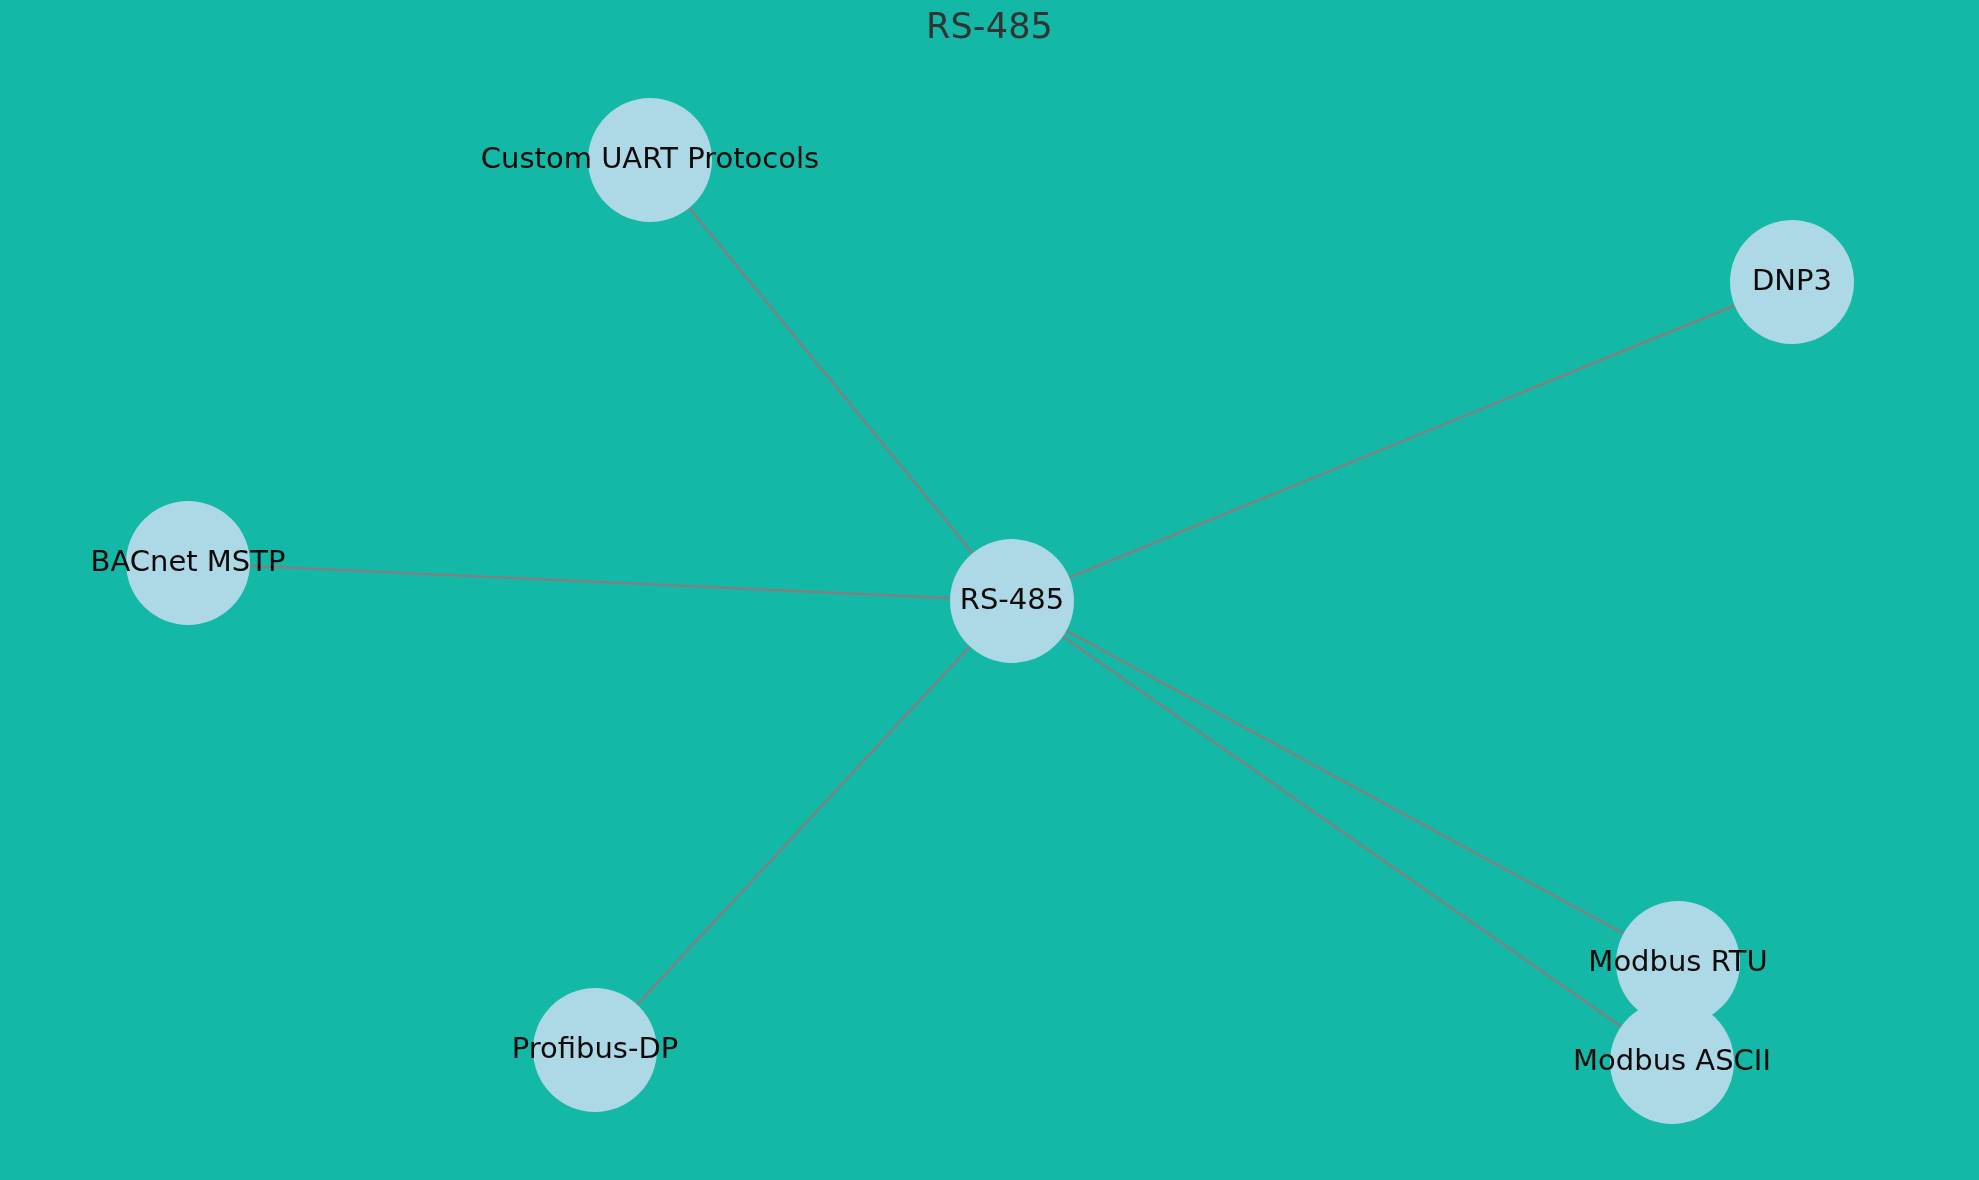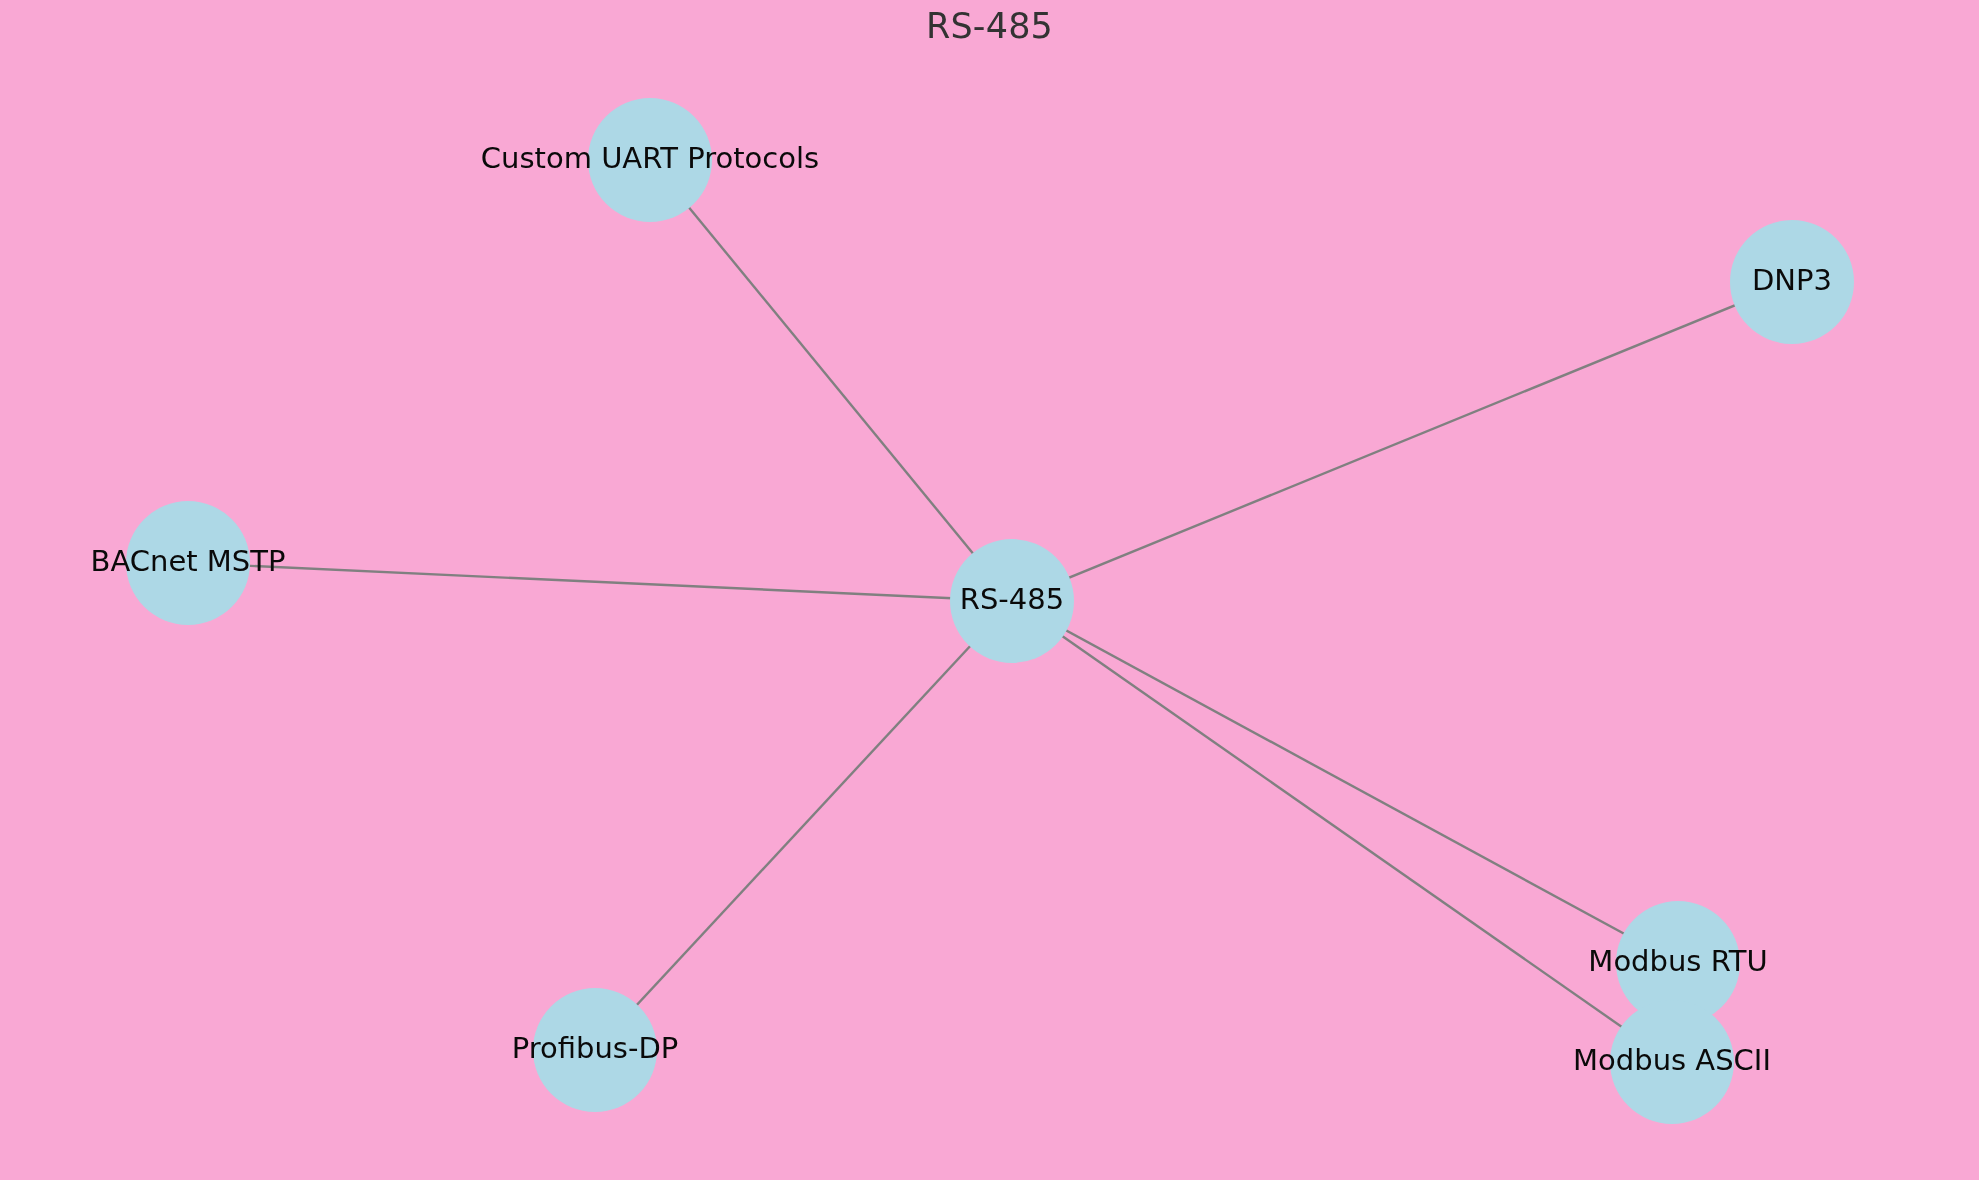--- a/index.html
+++ b/index.html
@@ -12,21 +12,21 @@
     width: 1979px;
     height: 1180px;
     font-family: "DejaVu Sans", "Liberation Sans", sans-serif;
     overflow: hidden;
     position: relative;
   }
   #graph-root {
     position: relative;
     width: 1979px;
     height: 1180px;
-    background: #f9a8d4;
+    background: #14b8a6;
   }
   #graph-title {
     position: absolute;
     left: 0;
     top: 6px;
     width: 1979px;
     text-align: center;
     font-size: 35px;
     color: #333333;
     font-family: "DejaVu Sans", "Liberation Sans", sans-serif;

